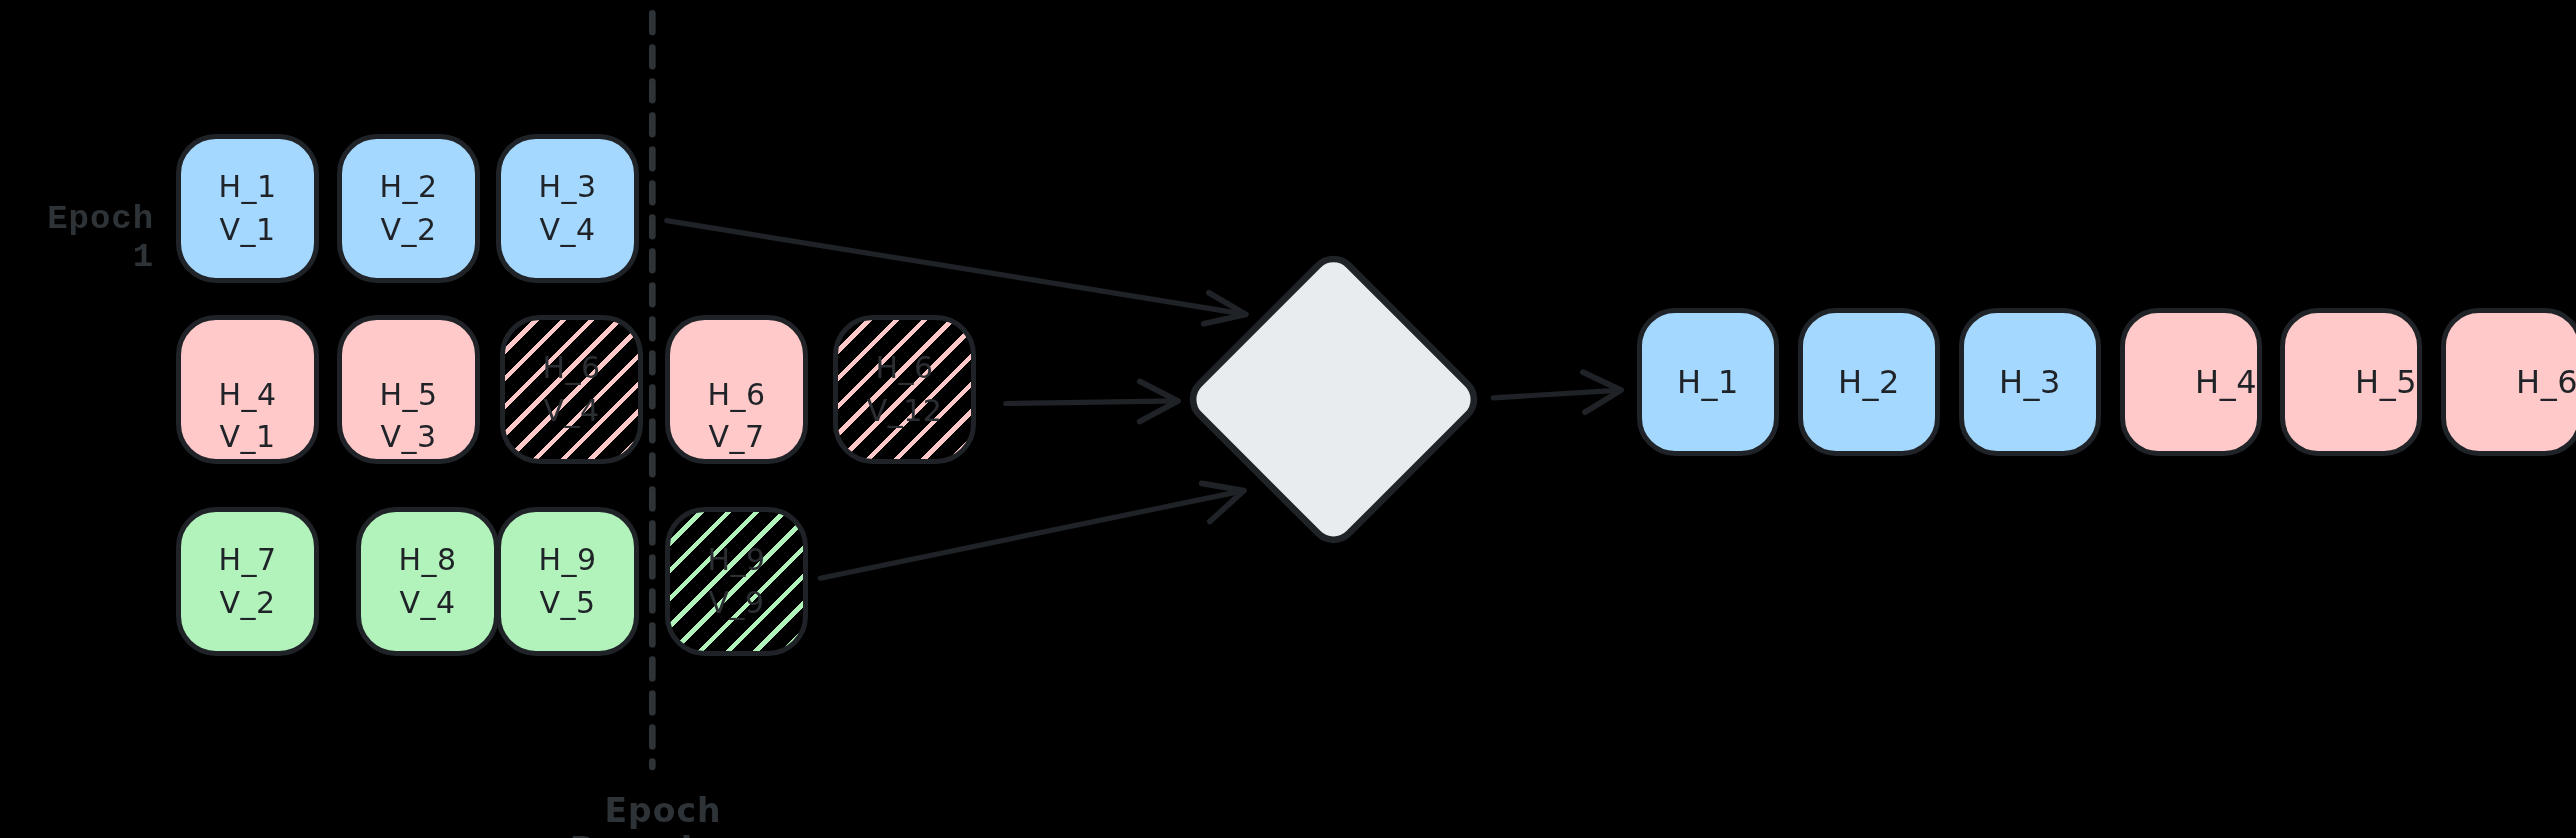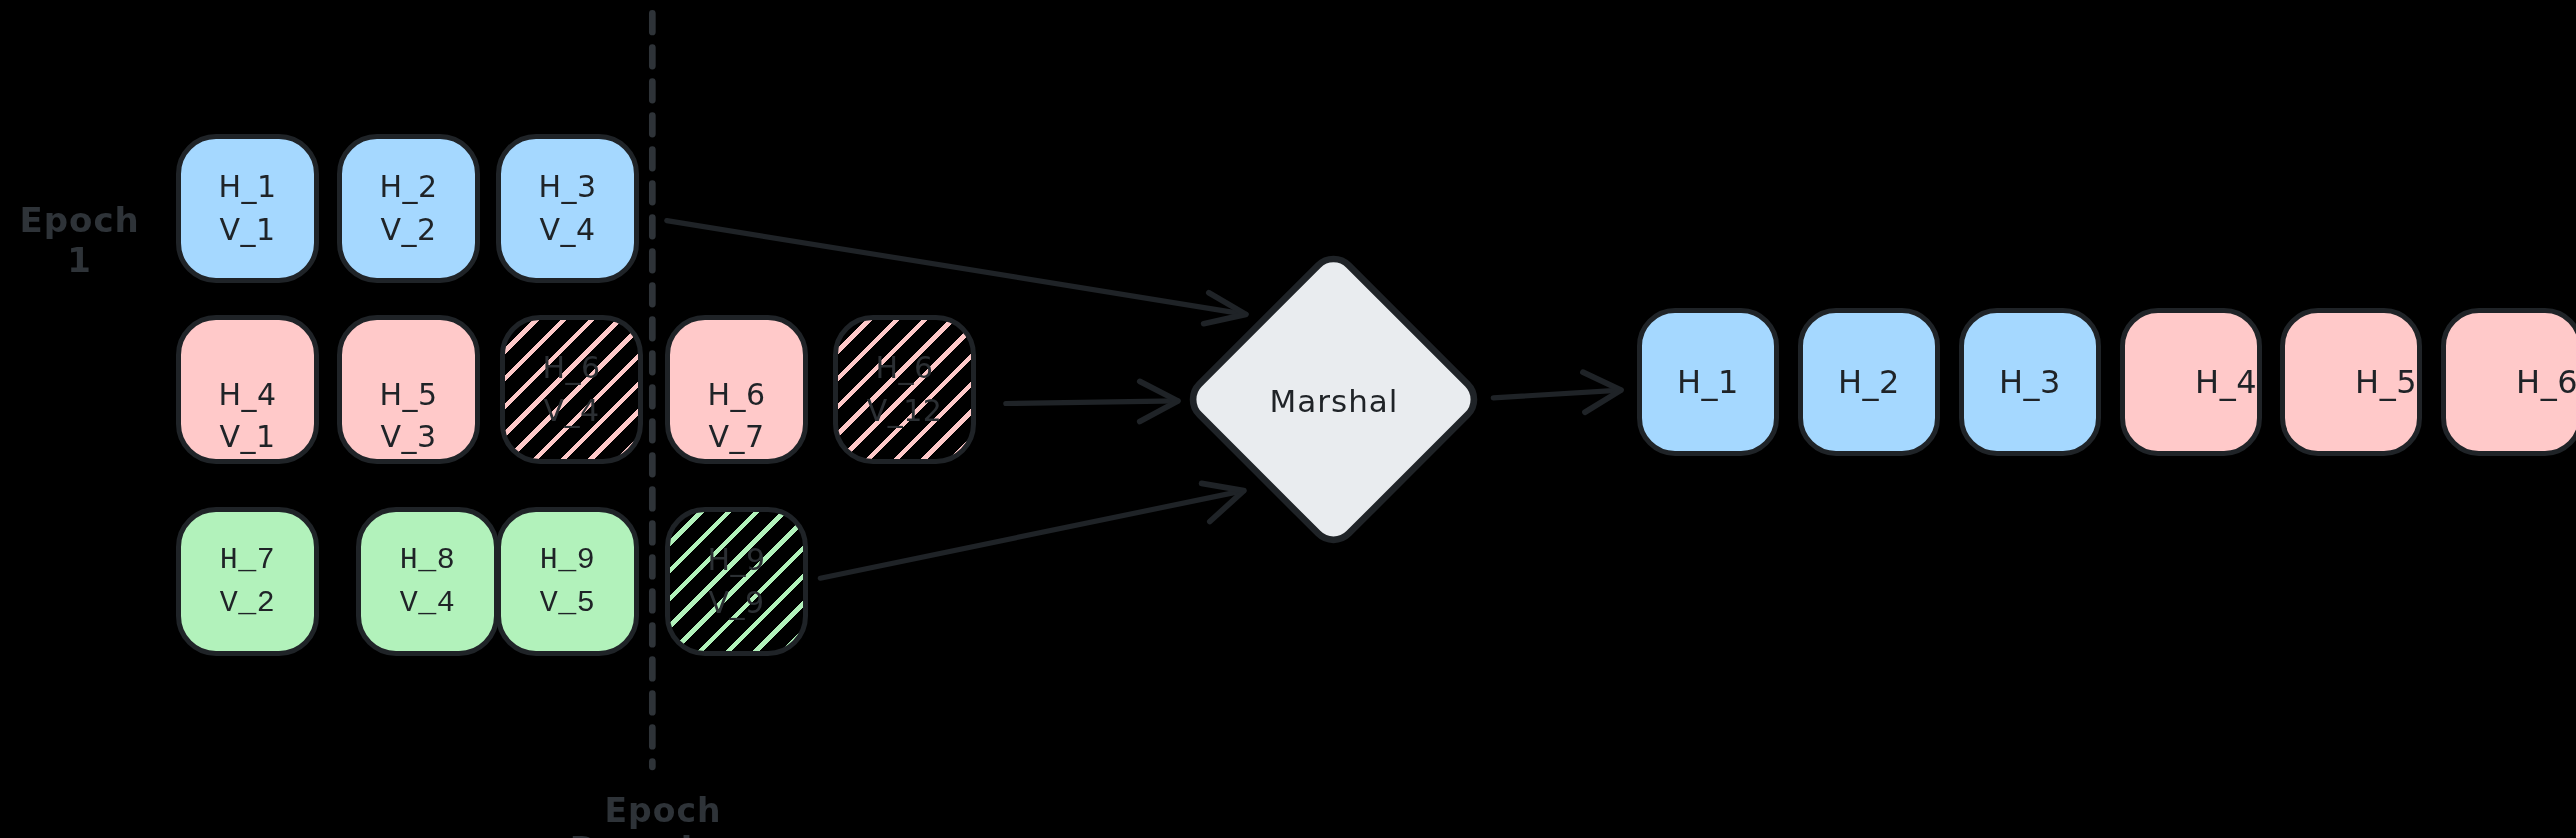--- a/index.html
+++ b/index.html
@@ -24,25 +24,26 @@
   
   .arrow { stroke: var(--ink); stroke-width: 10; stroke-linecap: round; fill: none; }
   .arrowhead { stroke: var(--ink); stroke-width: 11; stroke-linecap: round; stroke-linejoin: round; fill: none; }
   
   .diamond { fill: var(--diamond); stroke: var(--ink); stroke-width: 13; }
 
   .epoch-label {
     position: absolute;
     left: 5.2px;
     width: 149px;
-    text-align: center;
+    text-align: right;
     font-size: 34px;
     font-weight: 600;
     color: var(--muted);
     letter-spacing: 1px;
+    font-family: Liberation Mono, monospace;
   }
   .boundary-label {
     position: absolute;
     left: 529px;
     top: 791px;
     width: 268px;
     text-align: center;
     font-size: 33px;
     font-weight: 600;
     color: var(--muted);
@@ -87,21 +88,21 @@
     display: flex;
     align-items: center;
     justify-content: center;
     font-size: 32px;
     color: var(--ink);
     font-weight: 500;
     letter-spacing: 0.5px;
   }
   .fill-blue  { background: var(--blue); justify-content: center; }
   .fill-pink  { background: var(--pink); justify-content: flex-end; }
-  .fill-green { background: var(--green); font-family: Liberation Mono, monospace; }
+  .fill-green { background: var(--green); }
   .hatch-pink {
     background: repeating-linear-gradient(135deg, var(--pink) 0 4.6px, transparent 4.6px 19.6px);
     color: var(--hatchink);
   }
   .hatch-green {
     background: repeating-linear-gradient(135deg, var(--green) 0 4.6px, transparent 4.6px 19.6px);
     color: var(--hatchink);
   }
 </style>
 </head>
@@ -174,21 +175,20 @@
   </div>
   <div class="ebox fill-green" style="left:496px;top:507px">
     <span>H_9</span>
     <span>V_5</span>
   </div>
   <div class="ebox hatch-green" style="left:665px;top:507px">
     <span>H_9</span>
     <span>V_9</span>
   </div>
 
-  <div class="marshal-label">Marshal</div>
 
   <div class="obox fill-blue" style="left:1637px">
       <span>H_1</span>
     </div>
   <div class="obox fill-blue" style="left:1798px">
       <span>H_2</span>
     </div>
   <div class="obox fill-blue" style="left:1959px">
       <span>H_3</span>
     </div>

